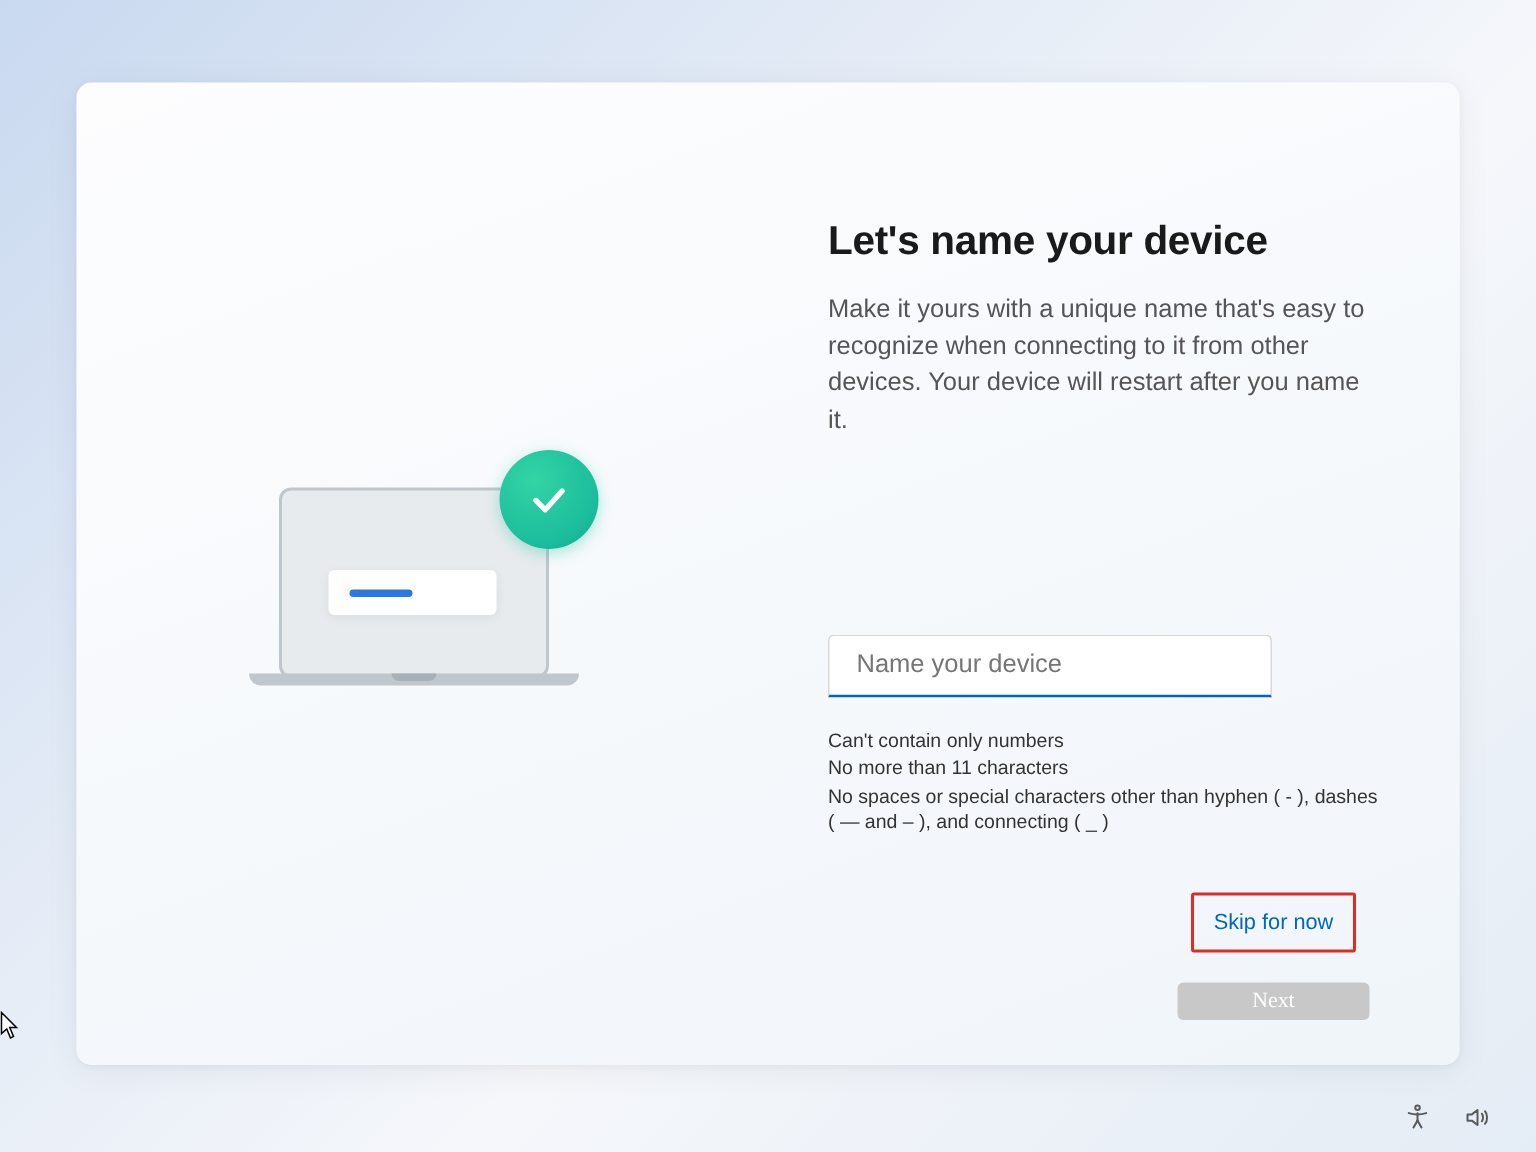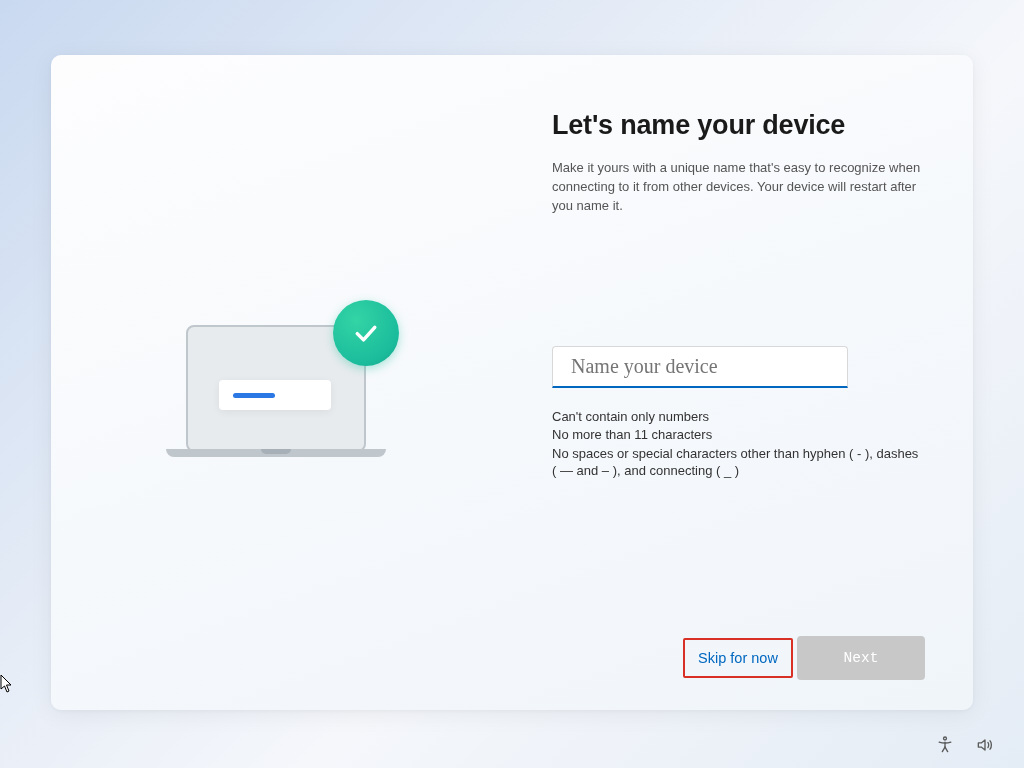--- a/index.html
+++ b/index.html
@@ -23,87 +23,89 @@
     .left-pane {
       width: 50%;
       position: relative;
     }
     .right-pane {
       width: 50%;
       padding: 55px 50px 40px 40px;
       display: flex;
       flex-direction: column;
       position: relative;
+      margin-top: 35px;
     }
     .heading {
       font-size: 27px;
       font-weight: 600;
       color: #1a1a1a;
       margin-bottom: 18px;
       letter-spacing: -0.2px;
     }
     .description {
-      font-size: 13px;
+      font-size: 17px;
       color: #555;
       line-height: 1.45;
       margin-bottom: 130px;
       max-width: 390px;
     }
     .input-wrap {
       margin-bottom: 20px;
     }
     .device-input {
       width: 296px;
       height: 42px;
       border: 1px solid #d8d8d8;
       border-bottom: 2px solid #0067c0;
       border-radius: 4px 4px 0 0;
       padding: 0 18px;
-      font-size: 20px;
+      font-size: 17px;
       background: #fff;
       outline: none;
-      font-family: Liberation Serif, serif;
+      font-family: Liberation Sans, sans-serif;
     }
     .device-input::placeholder {
       color: #757575;
     }
     .rules {
       font-size: 13px;
       color: #333;
       line-height: 1.35;
       max-width: 395px;
     }
     .rules div { margin-bottom: 1px; }
     .button-row {
       position: absolute;
       bottom: 30px;
-      right: 48px;
-      display: flex;
-      gap: 4px;
-      align-items: center;
+      right: 60px;
+      display: flex;
+      gap: 20px;
+      align-items: center;
+      flex-direction: column;
     }
     .skip-btn {
       width: 110px;
       height: 40px;
       background: transparent;
       border: 2.5px solid #d93025;
       color: #0067c0;
       font-size: 14.5px;
       font-family: inherit;
       cursor: pointer;
       border-radius: 2px;
     }
     .next-btn {
       width: 128px;
-      height: 44px;
+      height: 25px;
       background: #c8c8c8;
       border: none;
       color: #fff;
       font-size: 14.5px;
-      font-family: Liberation Mono, monospace;
+      font-family: Liberation Serif, serif;
       cursor: pointer;
       border-radius: 4px;
     }
     
     .illustration {
       position: absolute;
       left: 115px;
       top: 260px;
       width: 270px;
       height: 200px;

